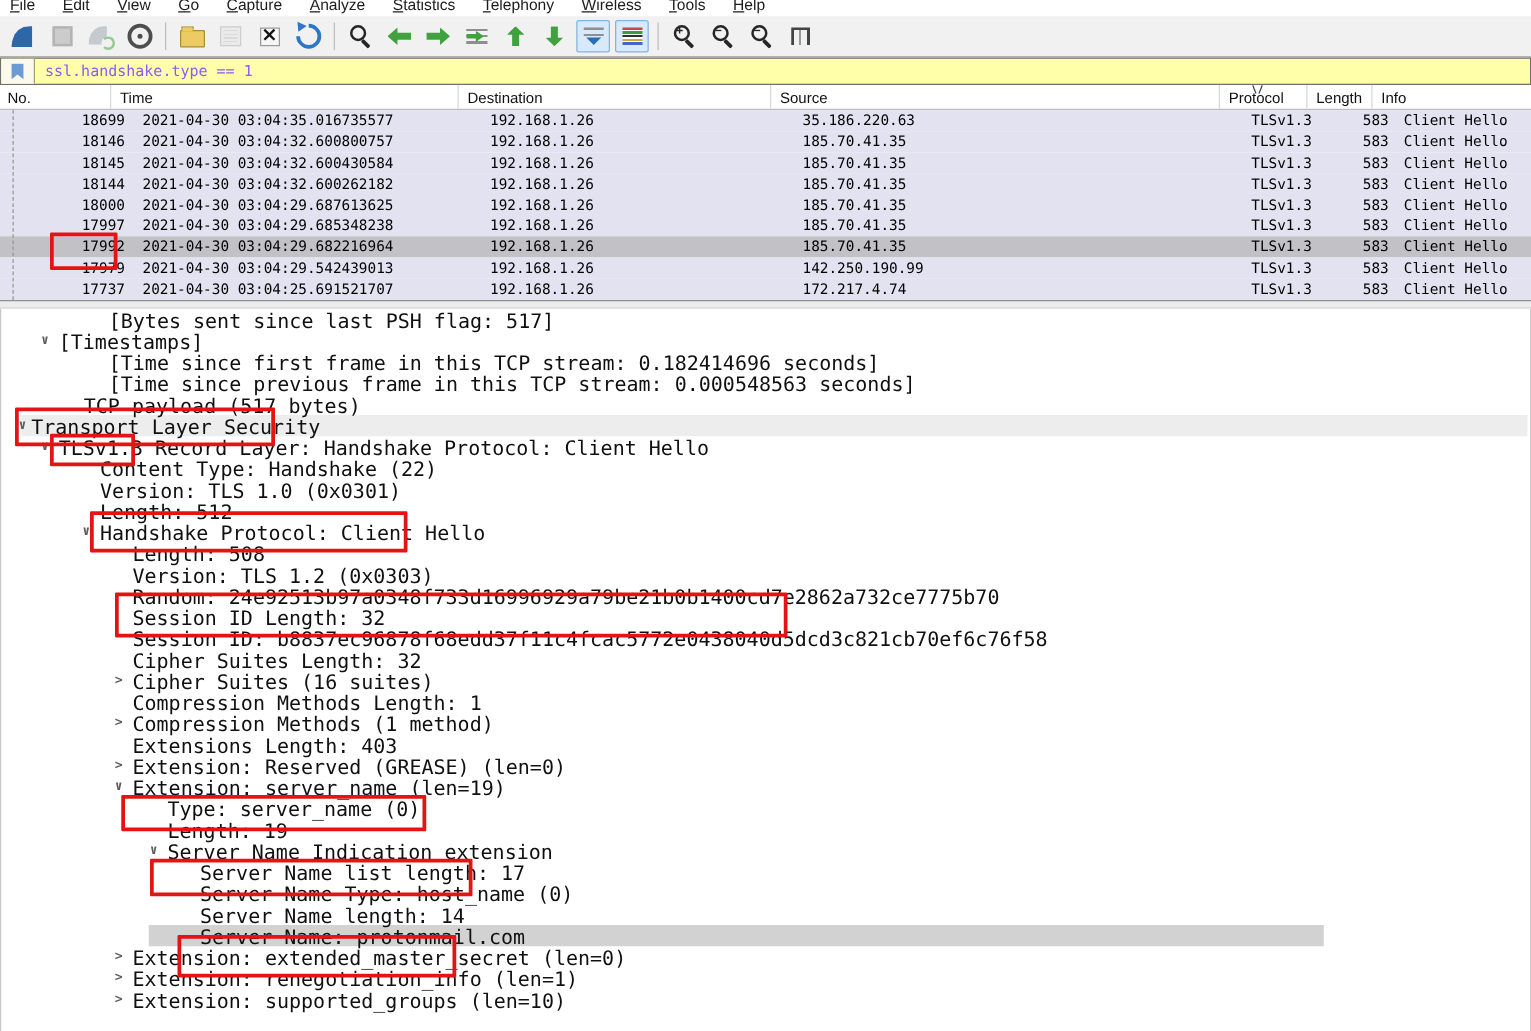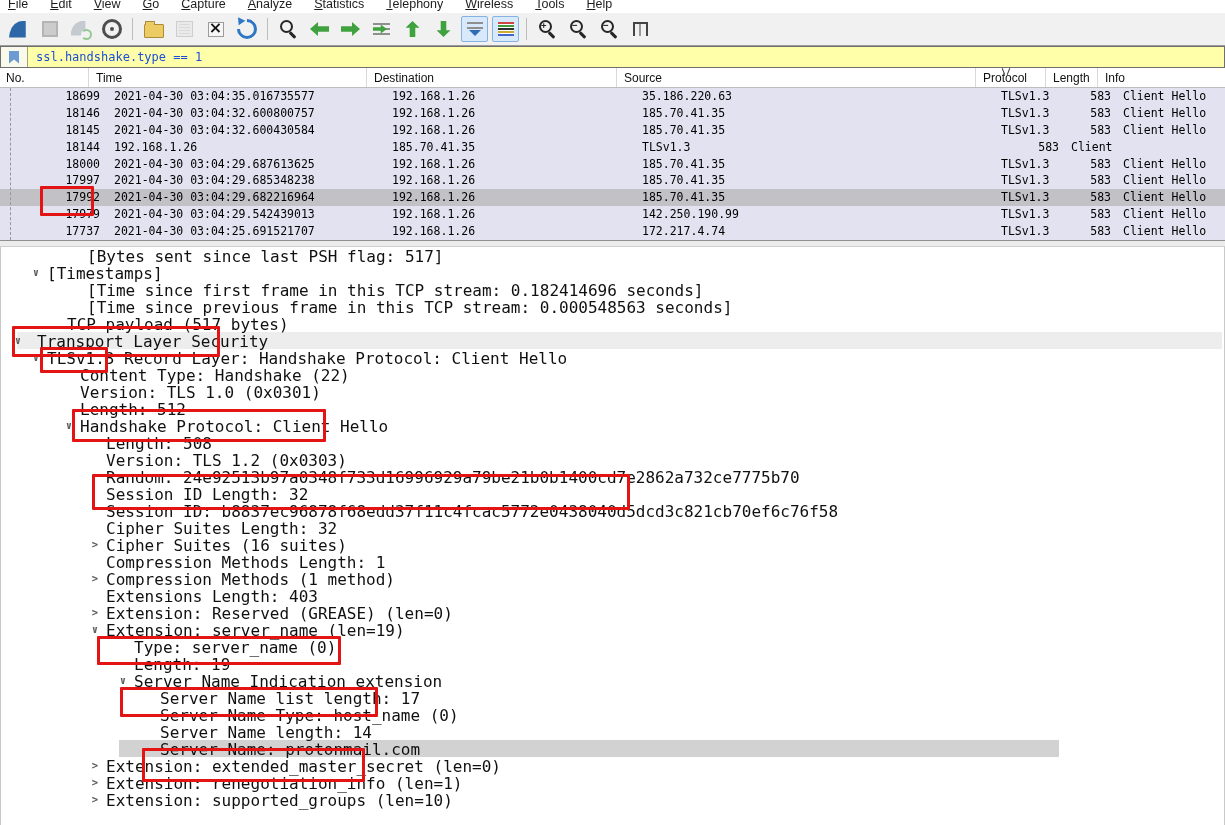--- a/index.html
+++ b/index.html
@@ -69,21 +69,21 @@
     #3d9b3d 3px 5px,#fff 5px 6px,#2f2f2f 6px 8px,#fff 8px 9px,#ccaa33 9px 11px,#fff 11px 12px,#4466cc 12px 14px);}
   .ic-resize-columns{width:15px;height:12px;border-top:2px solid #444;
     background:linear-gradient(to right,#444 0 2px,transparent 2px 6px,#999 6px 8px,transparent 8px 13px,#444 13px 15px);}
 
   
   #filterbar{position:absolute;left:0;top:46px;width:100%;height:22px;box-sizing:border-box;
     border:1px solid #6f6f6f;background:var(--filter-bg,#feffa8);display:flex;align-items:stretch;}
   #bookmarkbox{width:26px;background:#fafaec;border-right:1px solid #a0a07a;display:flex;
     align-items:center;justify-content:center;}
   .bookmark{width:10px;height:13px;background:#6b9bd2;clip-path:polygon(0 0,100% 0,100% 100%,50% 70%,0 100%);}
-  #filtertext{font-size:12px;color:#1d4ed8;line-height:20px;padding-left:8px;white-space:nowrap;}
+  #filtertext{font-size:12px;color:#8b5cf6;line-height:20px;padding-left:8px;white-space:nowrap;}
 
   
   .pgrid{display:grid;grid-template-columns:88px 278px 250px 359px 70px 52px auto;}
   #pktheader{position:absolute;left:0;top:68px;width:100%;height:20px;background:#fff;
     border-bottom:1px solid #bdbdbd;box-sizing:border-box;}
   #pktheader .hc{font-size:12px;color:#111;padding:3px 0 0 7px;border-left:1px solid #d9d9d9;
     white-space:nowrap;overflow:hidden;}
   #pktheader .hc:first-child{border-left:none;padding-left:6px;}
   #pktrows{position:absolute;left:0;top:88px;width:100%;height:152px;overflow:hidden;}
   .prow{height:16.89px;background:var(--row-bg,#e2e2f0);padding-left:20px;}
@@ -242,20 +242,21 @@
         <div class="pc mono c-no">18145</div>
         <div class="pc mono c-time">2021-04-30 03:04:32.600430584</div>
         <div class="pc mono c-src">192.168.1.26</div>
         <div class="pc mono c-dst">185.70.41.35</div>
         <div class="pc mono c-proto">TLSv1.3</div>
         <div class="pc mono c-len">583</div>
         <div class="pc mono c-info">Client Hello</div>
       </div>
       <div class="prow pgrid">
         <div class="pc mono c-no">18144</div>
+        <div class="pc mono c-time">2021-04-30 03:04:32.600262182</div>
         <div class="pc mono c-src">192.168.1.26</div>
         <div class="pc mono c-dst">185.70.41.35</div>
         <div class="pc mono c-proto">TLSv1.3</div>
         <div class="pc mono c-len">583</div>
         <div class="pc mono c-info">Client Hello</div>
       </div>
       <div class="prow pgrid">
         <div class="pc mono c-no">18000</div>
         <div class="pc mono c-time">2021-04-30 03:04:29.687613625</div>
         <div class="pc mono c-src">192.168.1.26</div>
@@ -304,21 +305,21 @@
   <div id="relline"></div>
 
   <div id="splitter"></div>
 
   <div id="detail" class="mono">
       <div class="drow"><span class="dt" style="margin-left: 86px;">[Bytes sent since last PSH flag: 517]</span></div>
       <div class="drow"><span class="exp" style="left: 27px;">∨</span><span class="dt" style="margin-left: 46px;">[Timestamps]</span></div>
       <div class="drow"><span class="dt" style="margin-left: 86px;">[Time since first frame in this TCP stream: 0.182414696 seconds]</span></div>
       <div class="drow"><span class="dt" style="margin-left: 86px;">[Time since previous frame in this TCP stream: 0.000548563 seconds]</span></div>
       <div class="drow"><span class="dt" style="margin-left: 66px;">TCP payload (517 bytes)</span></div>
-      <div class="drow"><i class="dband row-band"></i><span class="exp" style="left: 9px;">∨</span><span class="dt" style="margin-left: 36px;">Transport Layer Security</span></div>
+      <div class="drow"><i class="dband row-band"></i><span class="exp" style="left: 9px;">∨</span><span class="dt" style="margin-left: 24px;">Transport Layer Security</span></div>
       <div class="drow"><span class="exp" style="left: 27px;">∨</span><span class="dt" style="margin-left: 46px;">TLSv1.3 Record Layer: Handshake Protocol: Client Hello</span></div>
       <div class="drow"><span class="dt" style="margin-left: 79px;">Content Type: Handshake (22)</span></div>
       <div class="drow"><span class="dt" style="margin-left: 79px;">Version: TLS 1.0 (0x0301)</span></div>
       <div class="drow"><span class="dt" style="margin-left: 79px;">Length: 512</span></div>
       <div class="drow"><span class="exp" style="left: 60px;">∨</span><span class="dt" style="margin-left: 79px;">Handshake Protocol: Client Hello</span></div>
       <div class="drow"><span class="dt" style="margin-left: 105px;">Length: 508</span></div>
       <div class="drow"><span class="dt" style="margin-left: 105px;">Version: TLS 1.2 (0x0303)</span></div>
       <div class="drow"><span class="dt" style="margin-left: 105px;">Random: 24e92513b97a0348f733d16996929a79be21b0b1400cd7e2862a732ce7775b70</span></div>
       <div class="drow"><span class="dt" style="margin-left: 105px;">Session ID Length: 32</span></div>
       <div class="drow"><span class="dt" style="margin-left: 105px;">Session ID: b8837ec96878f68edd37f11c4fcac5772e0438040d5dcd3c821cb70ef6c76f58</span></div>

